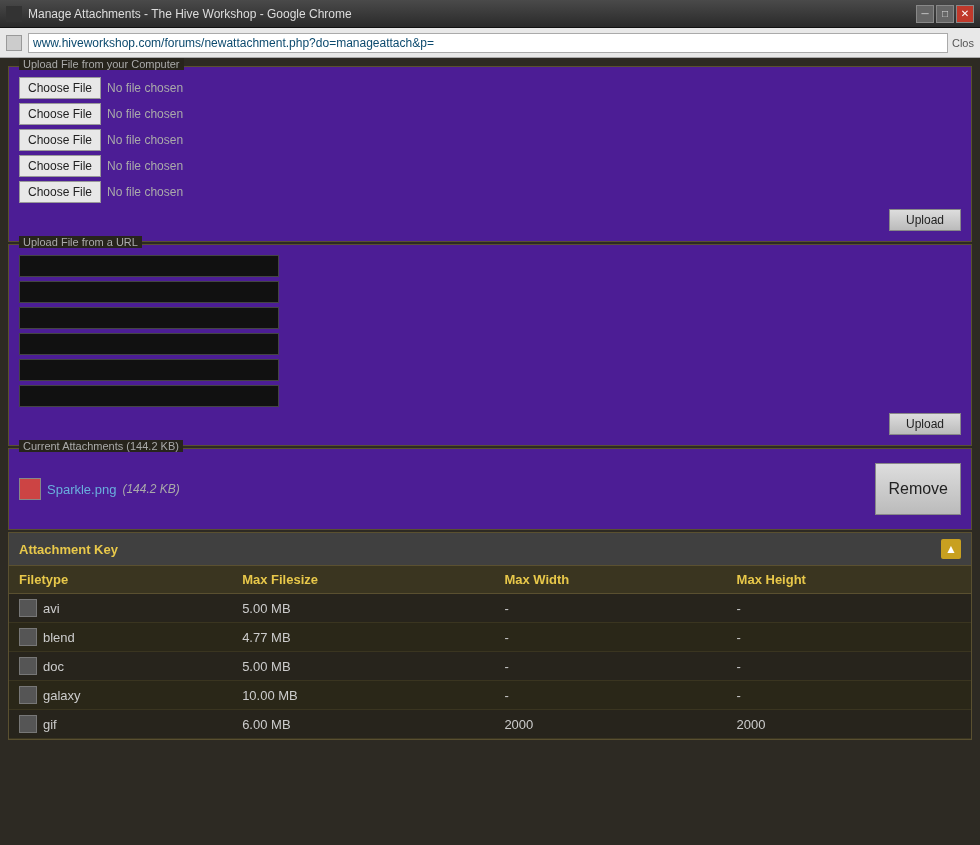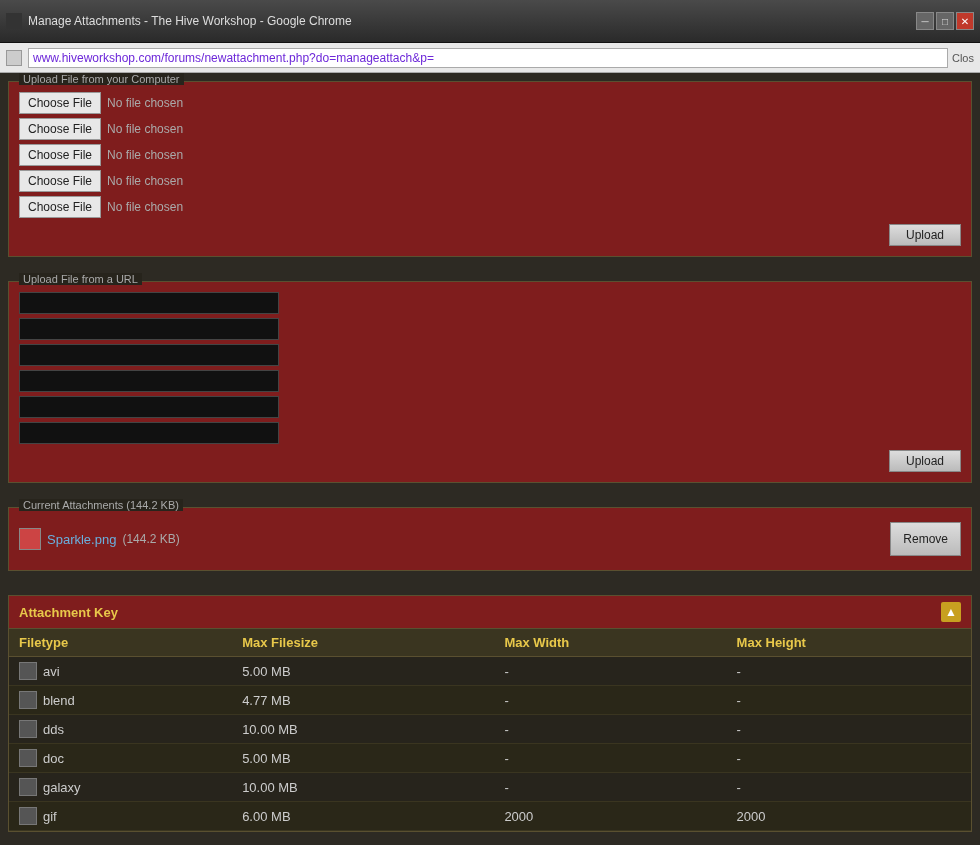--- a/index.html
+++ b/index.html
@@ -10,21 +10,21 @@
       color: #ccc;
       width: 980px;
     }
 
     
     .title-bar {
       background: linear-gradient(to bottom, #4a4a4a, #2a2a2a);
       display: flex;
       align-items: center;
       padding: 4px 6px;
-      height: 43px;
+      height: 28px;
       border-bottom: 1px solid #111;
     }
     .title-bar-icon {
       width: 16px; height: 16px;
       background: #333;
       margin-right: 6px;
       display: inline-block;
     }
     .title-bar-text {
       color: #ddd;
@@ -57,21 +57,21 @@
       background: #ccc;
       margin-right: 6px;
       border: 1px solid #999;
     }
     .address-input {
       background: white;
       border: 1px solid #aaa;
       padding: 2px 4px;
       font-size: 12px;
       flex: 1;
-      color: #6d28d9;
+      color: #0c4a6e;
     }
 
     
     .page-content {
       background: #2d2a23;
       padding: 8px;
       min-height: 815px;
     }
 
     
@@ -90,24 +90,24 @@
     .close-window-link {
       color: #8fbc8f;
       font-size: 12px;
       text-decoration: none;
       cursor: pointer;
     }
 
     
     .section-box {
       border: 1px solid #5a5030;
-      margin-bottom: 24px;
+      margin-bottom: 2px;
       padding: 10px;
       position: relative;
-      background: #7f1d1d;
+      background: #4c1d95;
     }
     .section-legend {
       position: absolute;
       top: -9px;
       left: 10px;
       background: #27241c;
       padding: 0 4px;
       color: #aaa;
       font-size: 11px;
     }
@@ -171,36 +171,36 @@
       text-decoration: none;
       font-size: 13px;
     }
     .attachment-size {
       color: #aaa;
       font-size: 12px;
     }
     .remove-btn {
       background: linear-gradient(to bottom, #ddd, #bbb);
       border: 1px solid #888;
-      padding: 9px 12px;
-      font-size: 12px;
+      padding: 16px 12px;
+      font-size: 16px;
       cursor: pointer;
       color: #222;
     }
 
     
     .key-section {
       border: 1px solid #5a5030;
       background: #27241c;
     }
     .key-header {
       display: flex;
       align-items: center;
       justify-content: space-between;
-      background: #7f1d1d;
+      background: #404040;
       padding: 6px 10px;
       border-bottom: 1px solid #5a5030;
     }
     .key-header-title {
       color: #e8c84a;
       font-weight: bold;
       font-size: 13px;
     }
     .key-header-icon {
       width: 20px; height: 20px;
@@ -322,21 +322,21 @@
 
   <div class="section-box">
     <span class="section-legend">Current Attachments (144.2 KB)</span>
 
     <div id="attachments-container">
 
     <div class="attachment-item">
     <div style="display:flex;align-items:center;">
       <span style="display:inline-block;width:22px;height:22px;background:#c44;margin-right:6px;border:1px solid #888;vertical-align:middle;"></span>
       <a class="attachment-link">Sparkle.png</a>
-      <span class="attachment-size" style="margin-left:6px;">(144.2 KB)</span>
+      <span class="attachment-size" style="margin-left:6px;font-style:italic;">(144.2 KB)</span>
     </div>
     <button class="remove-btn">Remove</button>
   </div>
       </div>
   </div>
 
   <div class="key-section">
     <div class="key-header">
       <span class="key-header-title">Attachment Key</span>
       <div class="key-header-icon">▲</div>
@@ -371,31 +371,20 @@
       </div>
     </td>
     <td>4.77 MB</td>
     <td class="dash-cell">-</td>
     <td class="dash-cell">-</td>
   </tr>
           <tr>
     <td>
       <div class="filetype-cell">
         <span style="display:inline-block;width:18px;height:18px;background:#555;border:1px solid #777;margin-right:6px;vertical-align:middle;"></span>
-        <span>dds</span>
-      </div>
-    </td>
-    <td>10.00 MB</td>
-    <td class="dash-cell">-</td>
-    <td class="dash-cell">-</td>
-  </tr>
-          <tr>
-    <td>
-      <div class="filetype-cell">
-        <span style="display:inline-block;width:18px;height:18px;background:#555;border:1px solid #777;margin-right:6px;vertical-align:middle;"></span>
         <span>doc</span>
       </div>
     </td>
     <td>5.00 MB</td>
     <td class="dash-cell">-</td>
     <td class="dash-cell">-</td>
   </tr>
           <tr>
     <td>
       <div class="filetype-cell">

